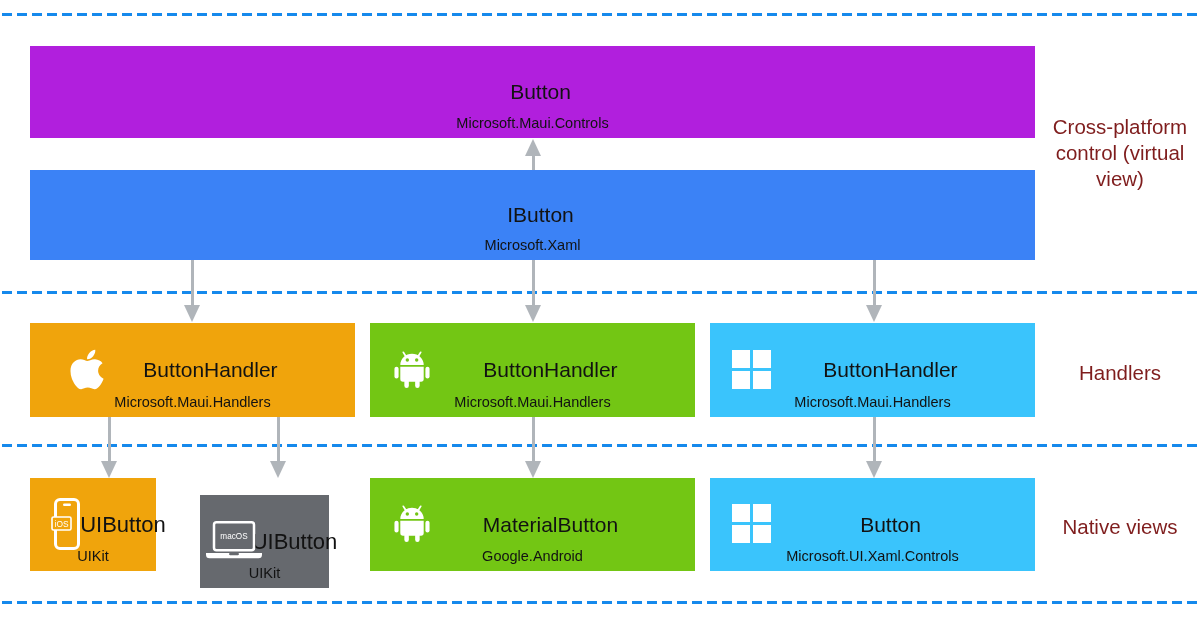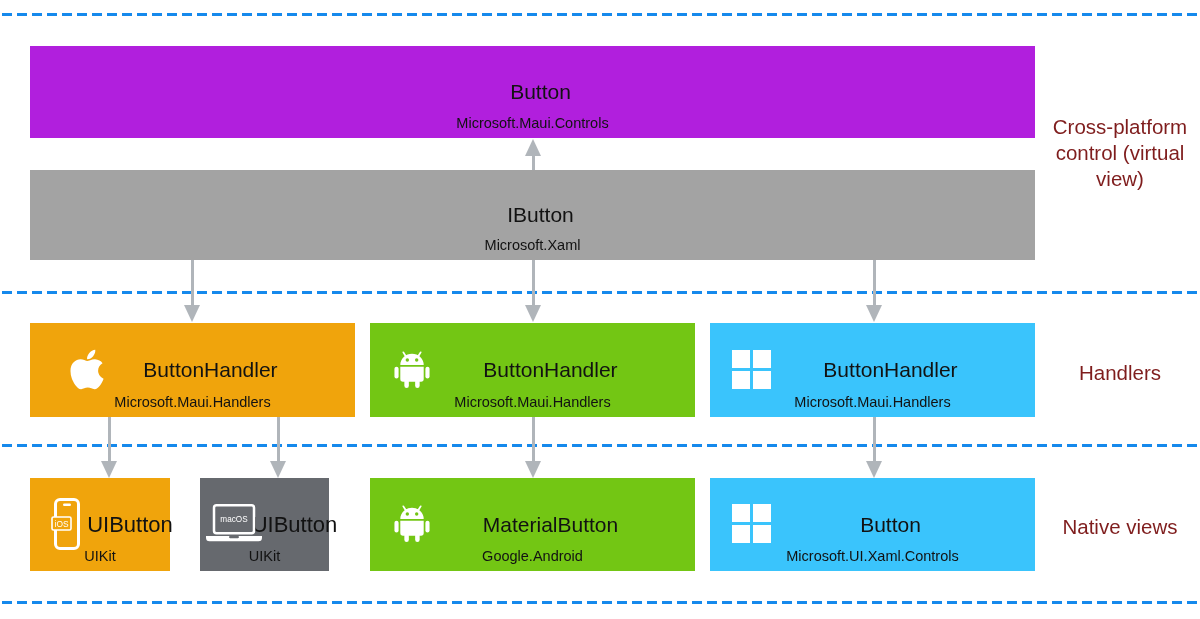--- a/index.html
+++ b/index.html
@@ -17,21 +17,21 @@
     position:absolute;top:50%;left:0;right:0;transform:translateY(-50%);
     text-align:center;font-size:21px;color:#121212;white-space:nowrap;padding-left:16px;
   }
   .box.has-icon .box-title{transform:translate(10px,-50%);}
   .box.narrow .box-title{transform:translate(22px,-50%);font-size:22px;}
   .box-subtitle{
     position:absolute;bottom:7px;left:0;right:0;text-align:center;
     font-size:14.5px;color:#121212;white-space:nowrap;
   }
   .c-purple{background:#b11fdd;}
-  .c-blue{background:#a3a3a3;}
+  .c-blue{background:#3b82f6;}
   .c-orange{background:#f0a40c;}
   .c-green{background:#73c614;}
   .c-winblue{background:#3ac4fc;}
   .c-gray{background:#66696e;}
   .icon{position:absolute;z-index:3;}
   .icon svg{display:block;overflow:visible;}
   
   .arrow{position:absolute;width:16px;z-index:4;}
   .arrow .stem{position:absolute;left:6.5px;width:3px;background:#b0b5ba;}
   .arrow.down .stem{top:0;bottom:15px;}
@@ -111,34 +111,34 @@
             <rect x="21" y="0" width="18" height="18"></rect>
             <rect x="0" y="21" width="18" height="18"></rect>
             <rect x="21" y="21" width="18" height="18"></rect>
           </g>
         </svg>
     </span>
     <div class="box-title">ButtonHandler</div>
     <div class="box-subtitle">Microsoft.Maui.Handlers</div>
   </div>
 
-  <div class="box narrow c-orange" style="left:30px;top:478px;width:140px;height:93px">
+  <div class="box narrow c-orange" style="left:30px;top:478px;width:126px;height:93px">
     <span class="icon" style="left:24px;top:20px">
       <svg width="26" height="52" viewBox="0 0 26 52">
         <rect x="1.5" y="1.5" width="23" height="49" rx="4.5" fill="none" stroke="#ffffff" stroke-width="3"></rect>
         <rect x="9" y="5.5" width="8" height="2.4" rx="1.2" fill="#ffffff"></rect>
         <rect x="-2" y="19" width="19" height="13" rx="1.5" fill="#f0a40c" stroke="#ffffff" stroke-width="1.6"></rect>
         <text x="7.5" y="28.6" font-size="8.4" fill="#ffffff" text-anchor="middle" font-family="Liberation Sans, DejaVu Sans, sans-serif">iOS</text>
       </svg>
     </span>
     <div class="box-title">UIButton</div>
     <div class="box-subtitle">UIKit</div>
   </div>
 
-  <div class="box narrow c-gray" style="left:200px;top:478px;width:129px;height:93px">
+  <div class="box narrow c-gray" style="left:200px;top:495px;width:129px;height:93px">
     <span class="icon" style="left:6px;top:26px">
       <svg width="56" height="38" viewBox="0 0 56 38">
         <rect x="8" y="1.25" width="40" height="28" rx="2.5" fill="none" stroke="#ffffff" stroke-width="2.5"></rect>
         <text x="28" y="18.2" font-size="8.2" fill="#ffffff" text-anchor="middle" font-family="Liberation Sans, DejaVu Sans, sans-serif">macOS</text>
         <path d="M0 32 h56 v1.8 a3.5 3.5 0 0 1 -3.5 3.5 h-49 A3.5 3.5 0 0 1 0 33.8 Z" fill="#ffffff"></path>
         <rect x="23" y="32" width="10" height="2.2" rx="1.1" fill="#66696e"></rect>
       </svg>
     </span>
     <div class="box-title">UIButton</div>
     <div class="box-subtitle">UIKit</div>

